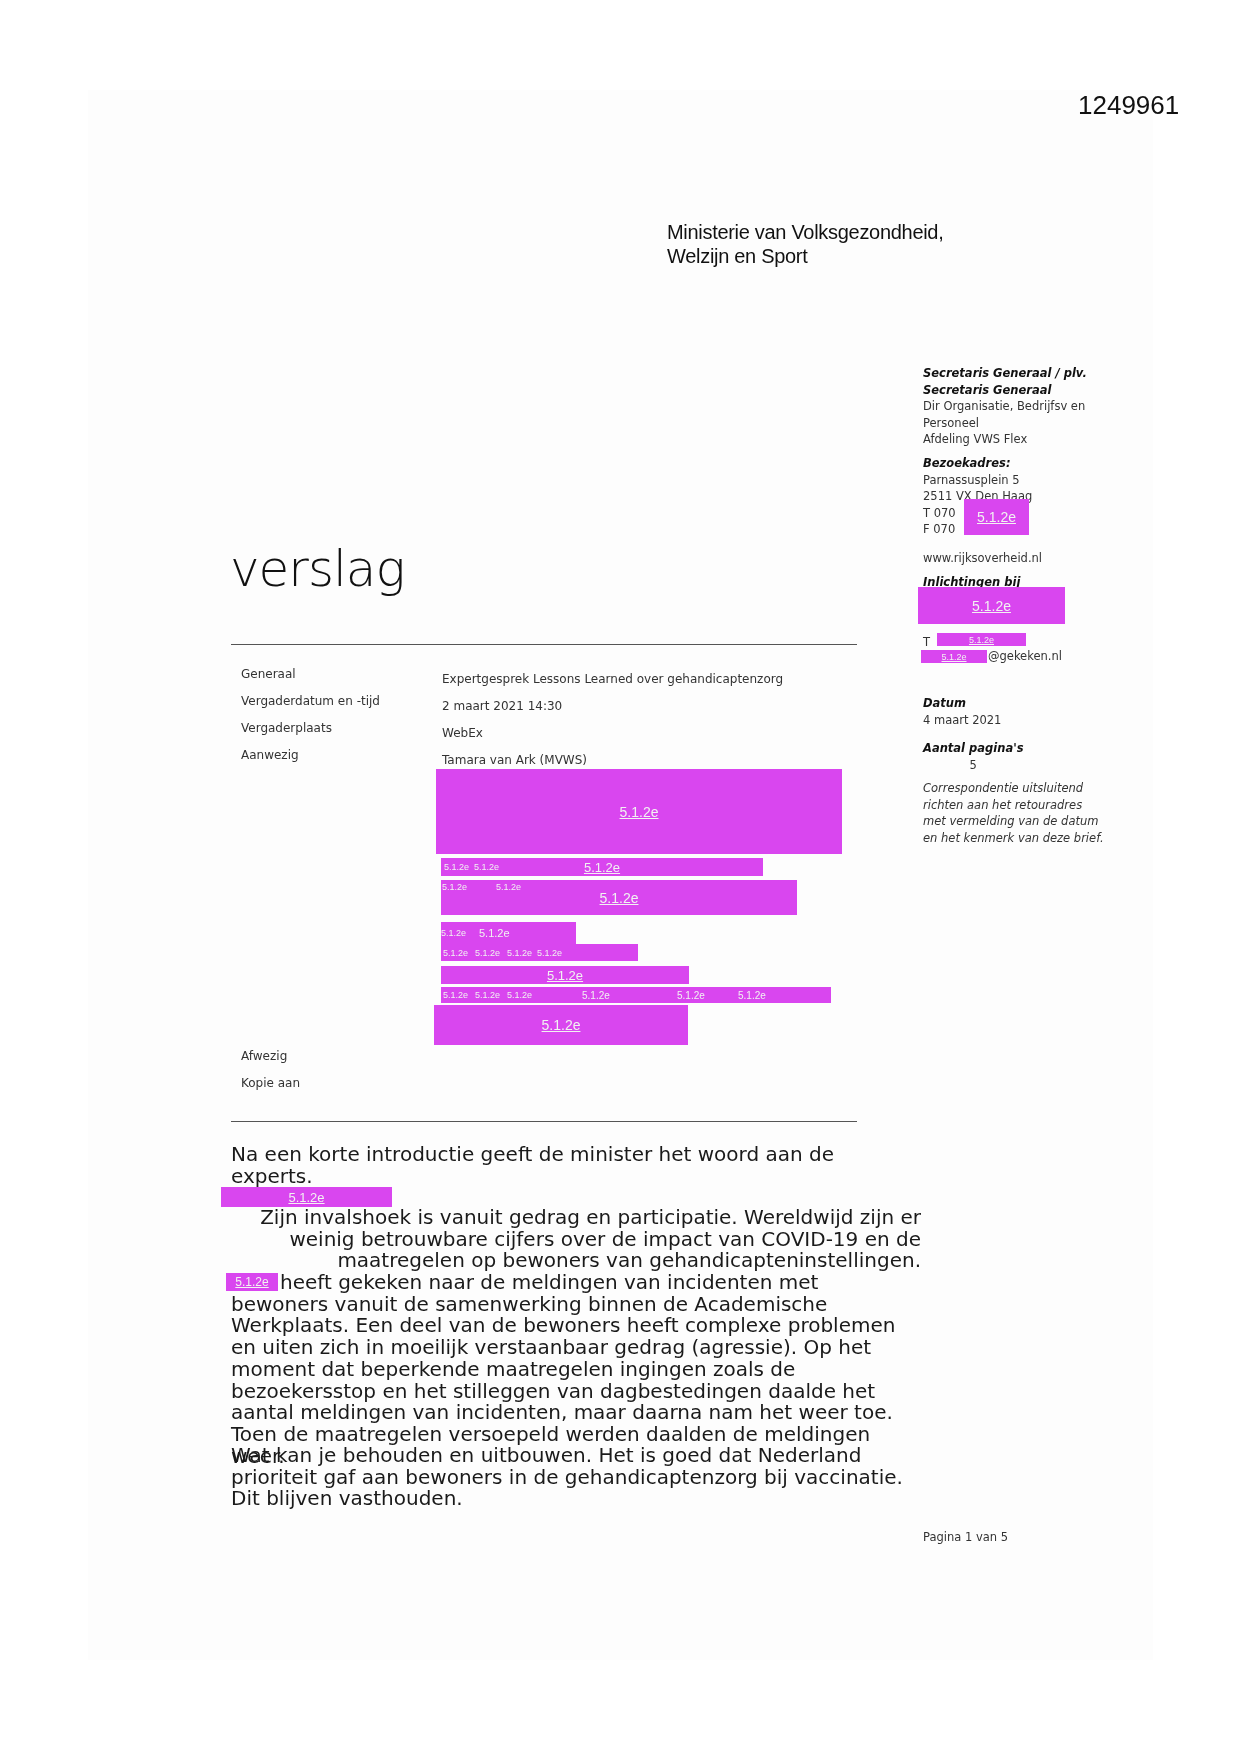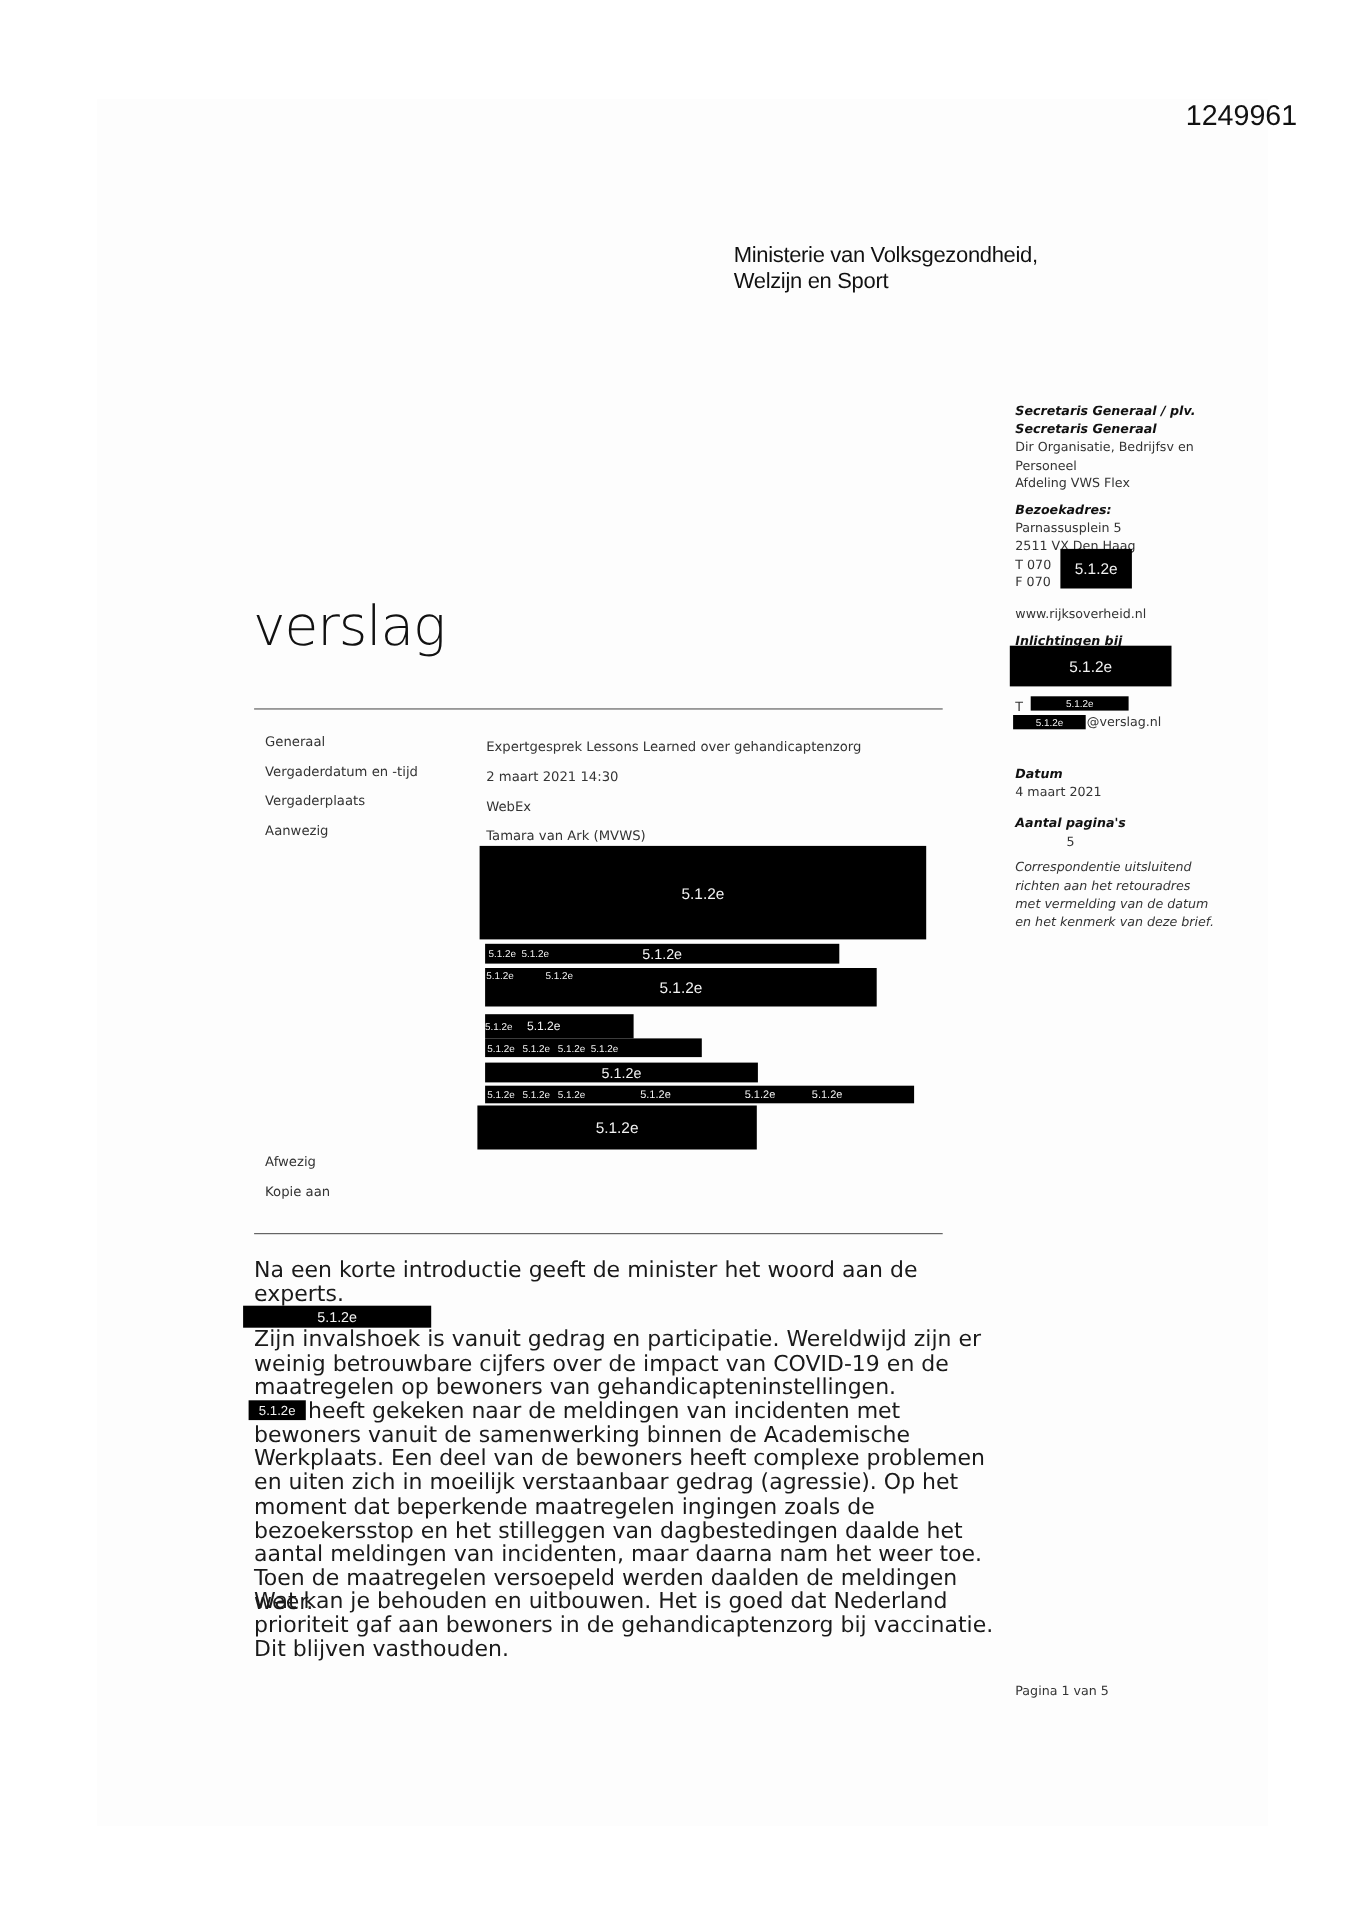--- a/index.html
+++ b/index.html
@@ -3,21 +3,21 @@
 <meta charset="utf-8">
 <style>
   html, body { margin:0; padding:0; }
   body { width:1241px; height:1754px; background:#ffffff; position:relative; overflow:hidden; font-family:"DejaVu Sans", sans-serif; color:#222; }
   .abs { position:absolute; }
   .page-bg { left:88px; top:90px; width:1065px; height:1570px; background:#fdfdfd; }
   .docnum { left:1078px; top:58px; font-family:"Liberation Sans", sans-serif; font-size:26px; color:#111;margin-top:32px; }
   .ministry { left:667px; top:220px; font-family:Liberation Sans, sans-serif; font-size:20px; line-height:24px; color:#111; letter-spacing:-0.3px; }
   .side { left:923px; font-size:11.5px; line-height:16.5px; color:#333; }
   .side b { color:#111;font-style:italic; }
-  .redact { background:#000000; color:#f2f2f2; font-family:"Liberation Sans", sans-serif; display:flex; align-items:center; justify-content:center; }
+  .redact { background:#d946ef; color:#f2f2f2; font-family:"Liberation Sans", sans-serif; display:flex; align-items:center; justify-content:center;text-decoration:underline; }
   .redact .small { font-size:9px; position:absolute; }
   .title { left:230px; top:540px; font-family:"DejaVu Sans", sans-serif; font-size:50px; color:#111; letter-spacing:-1px; font-weight:300; }
   .hr { left:231px; width:626px; height:1px; background:#555; }
   .lbl { left:241px; font-size:12px; color:#333; }
   .val { left:442px; font-size:12px; color:#333; }
   .body-text { left:231px; width:690px; font-size:20px; line-height:21.7px; color:#1a1a1a; }
   .foot { left:923px; top:1530px; font-size:11.5px; color:#333; }
 </style>
 </head>
 <body>
@@ -51,21 +51,21 @@
 <div class="abs side" style="top:550px;">www.rijksoverheid.nl</div>
 
 <div class="abs side" style="top:574px;">
   <b>Inlichtingen bij</b>
 </div>
 <div class="abs redact" style="left:918px; top:587px; width:147px; height:37px; font-size:14px;">5.1.2e</div>
 
 <div class="abs side" style="top:634px;">T</div>
 <div class="abs redact" style="left:937px; top:633px; width:89px; height:13px; font-size:9px;">5.1.2e</div>
 <div class="abs redact" style="left:921px; top:650px; width:66px; height:13px; font-size:9px;">5.1.2e</div>
-<div class="abs side" style="left:988px; top:648px;">@verslag.nl</div>
+<div class="abs side" style="left:988px; top:648px;">@gekeken.nl</div>
 
 <div class="abs side" style="top:695px;">
   <div><b>Datum</b></div>
   <div>4 maart 2021</div>
 </div>
 <div class="abs side" style="top:740px;text-align:center;">
   <div><b>Aantal pagina's</b></div>
   <div>5</div>
 </div>
 <div class="abs side" style="top:780px; width:185px; font-style:italic;">Correspondentie uitsluitend richten aan het retouradres met vermelding van de datum en het kenmerk van deze brief.</div>
@@ -113,18 +113,18 @@
   <span class="small" style="left:297px; font-size:10px;">5.1.2e</span>
 </div>
 <div class="abs redact" style="left:434px; top:1005px; width:254px; height:40px; font-size:14px;">5.1.2e</div>
 
 <div class="abs lbl" style="top:1049px;">Afwezig</div>
 <div class="abs lbl" style="top:1076px;">Kopie aan</div>
 <div class="abs hr" style="top:1121px;"></div>
 
 <div class="abs body-text" style="top:1144px;">Na een korte introductie geeft de minister het woord aan de experts.</div>
 <div class="abs redact" style="left:221px; top:1187px; width:171px; height:20px; font-size:13px;">5.1.2e</div>
-<div class="abs body-text" style="top:1207px;">Zijn invalshoek is vanuit gedrag en participatie. Wereldwijd zijn er weinig betrouwbare cijfers over de impact van COVID-19 en de maatregelen op bewoners van gehandicapteninstellingen.</div>
+<div class="abs body-text" style="top:1207px;text-align:right;">Zijn invalshoek is vanuit gedrag en participatie. Wereldwijd zijn er weinig betrouwbare cijfers over de impact van COVID-19 en de maatregelen op bewoners van gehandicapteninstellingen.</div>
 <div class="abs redact" style="left:226px; top:1273px; width:52px; height:18px; font-size:12px;">5.1.2e</div>
 <div class="abs body-text" style="top:1272px; text-indent:49px;">heeft gekeken naar de meldingen van incidenten met bewoners vanuit de samenwerking binnen de Academische Werkplaats. Een deel van de bewoners heeft complexe problemen en uiten zich in moeilijk verstaanbaar gedrag (agressie). Op het moment dat beperkende maatregelen ingingen zoals de bezoekersstop en het stilleggen van dagbestedingen daalde het aantal meldingen van incidenten, maar daarna nam het weer toe. Toen de maatregelen versoepeld werden daalden de meldingen weer.</div>
 <div class="abs body-text" style="top:1445px;">Wat kan je behouden en uitbouwen. Het is goed dat Nederland prioriteit gaf aan bewoners in de gehandicaptenzorg bij vaccinatie. Dit blijven vasthouden.</div>
 
 <div class="abs foot">Pagina 1 van 5</div>
 
 </body></html>

